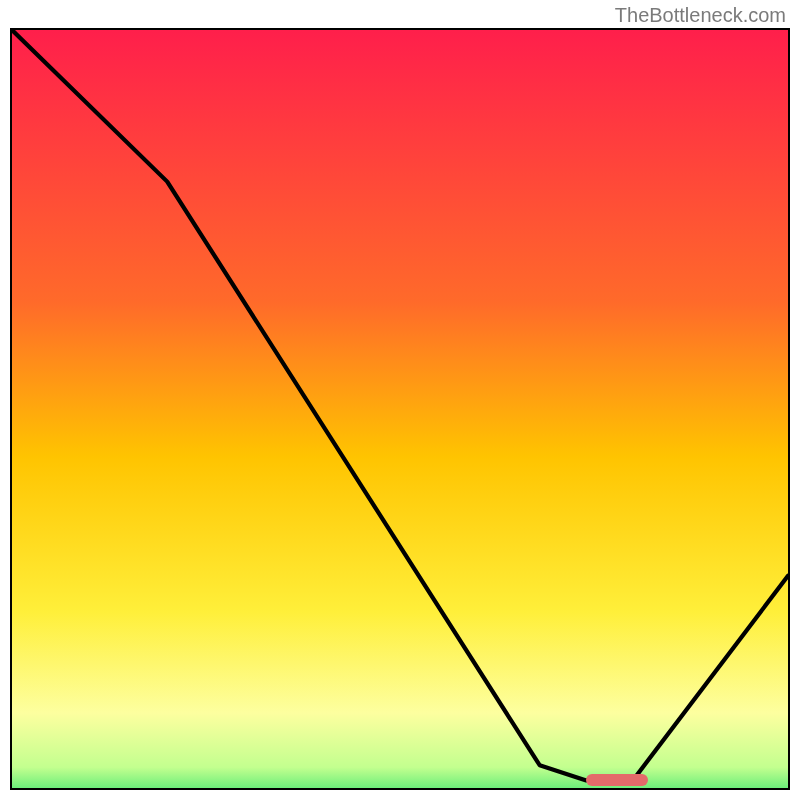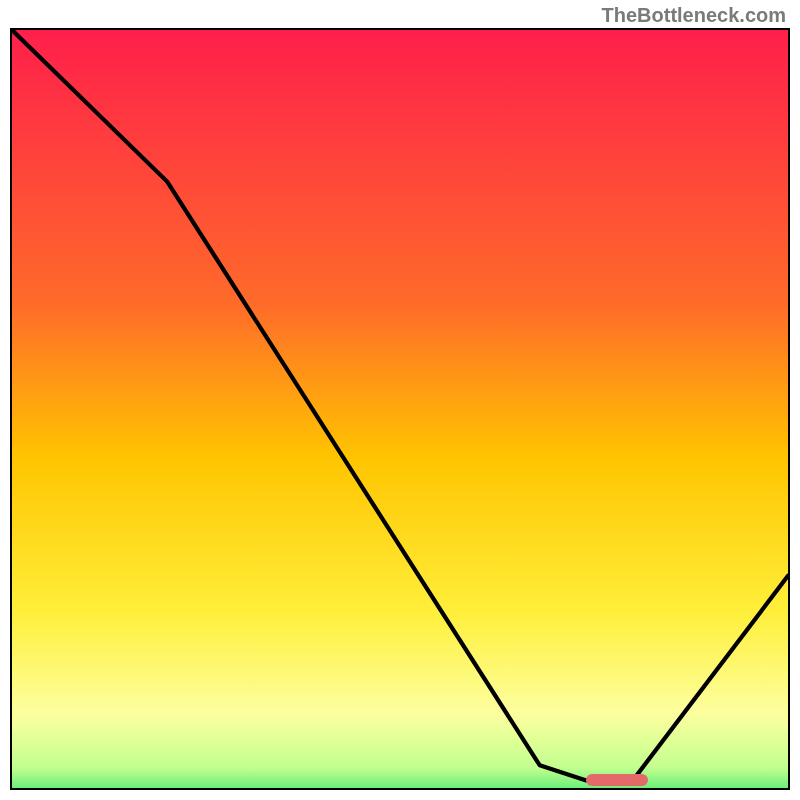--- a/index.html
+++ b/index.html
@@ -9,21 +9,21 @@
     height: 800px;
     background: #ffffff;
     font-family: Arial, Helvetica, sans-serif;
   }
   .watermark {
     position: absolute;
     top: 4px;
     right: 14px;
     font-size: 20px;
     color: #7a7a7a;
-    font-weight: bold;
+    font-weight: normal;
     letter-spacing: 0;
   }
   .plot-frame {
     position: absolute;
     left: 10px;
     top: 28px;
     width: 780px;
     height: 762px;
     border: 2px solid #000;
     box-sizing: border-box;

